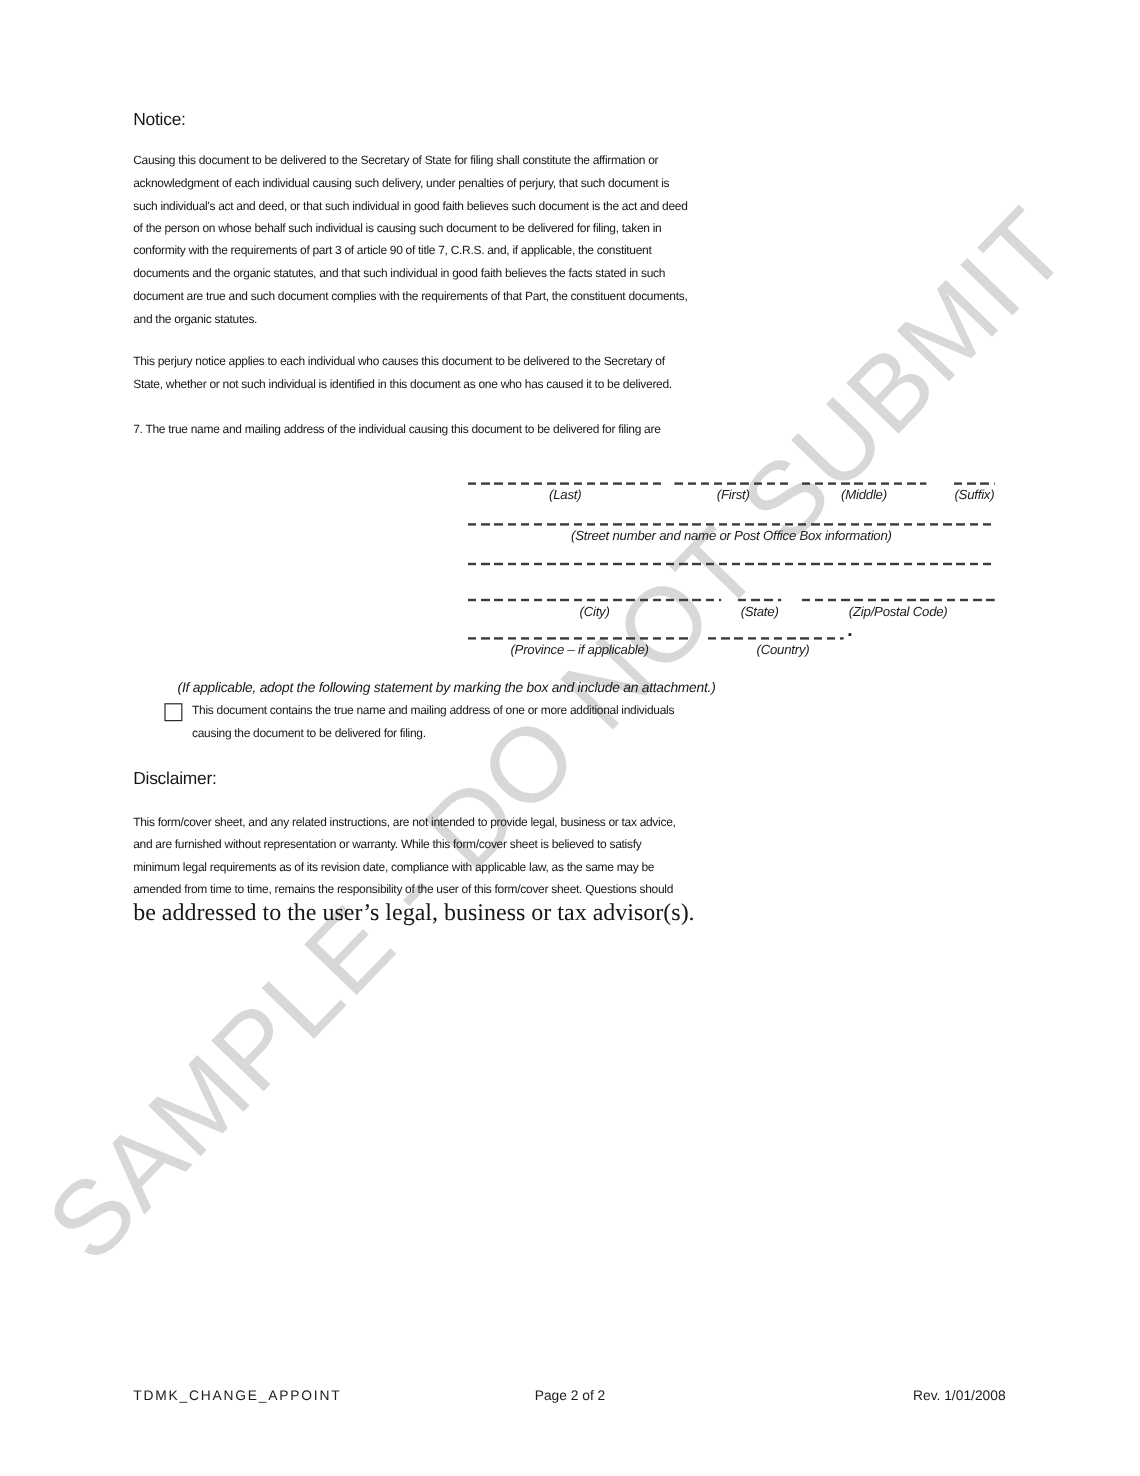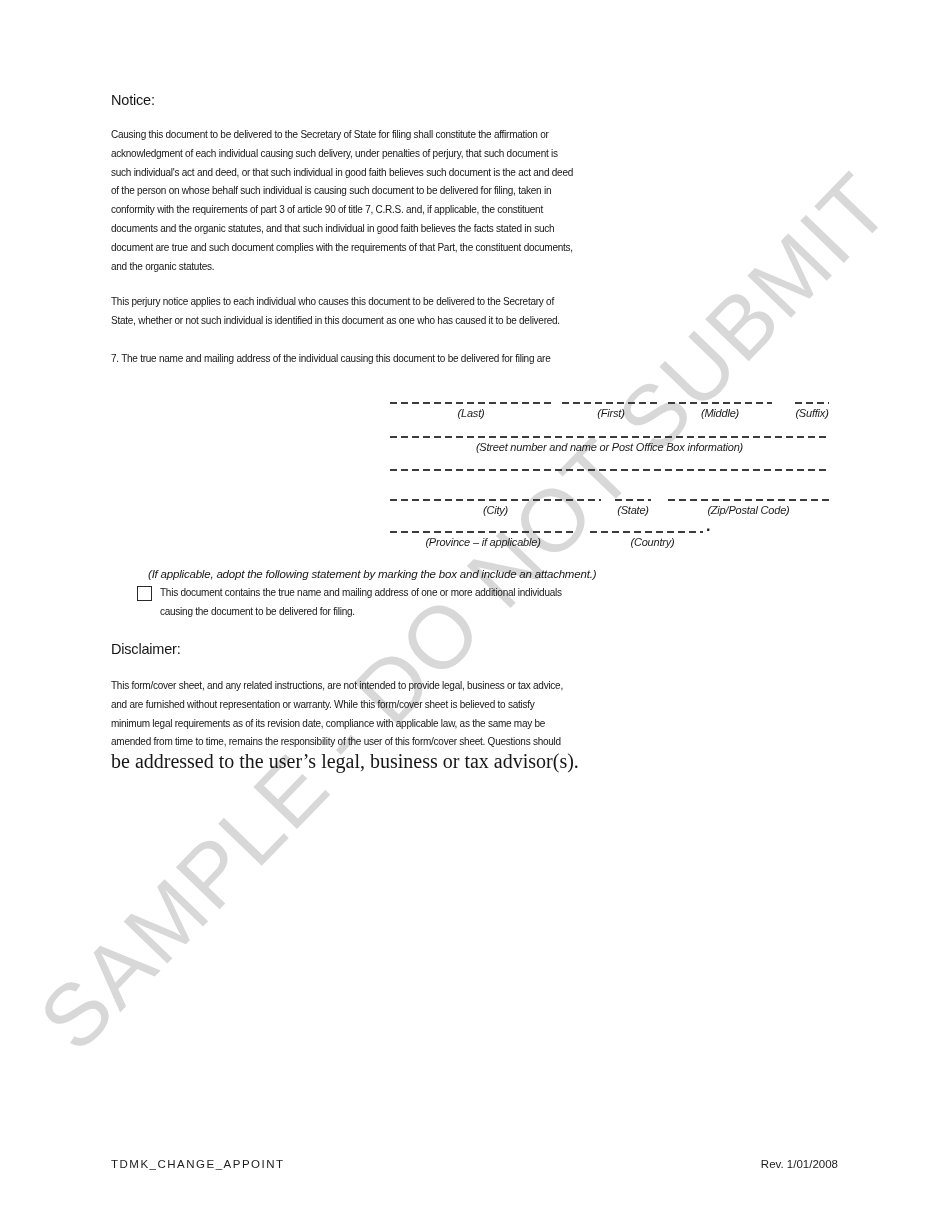--- a/index.html
+++ b/index.html
@@ -136,16 +136,17 @@
   <div class="blk" style="left:111px;top:677px;width:745px;">
     <div class="body-text">This form/cover sheet, and any related instructions, are not intended to provide legal, business or tax advice,
 and are furnished without representation or warranty.  While this form/cover sheet is believed to satisfy
 minimum legal requirements as of its revision date, compliance with applicable law, as the same may be
 amended from time to time, remains the responsibility of the user of this form/cover sheet.  Questions should</div>
     <div class="serif-line">be addressed to the user’s legal, business or tax advisor(s).</div>
   </div>
 
   <div class="blk" style="left:0;top:1158px;width:950px;height:20px;">
     <div class="footer-text footer-code blk" style="left:111px;top:0;">TDMK_CHANGE_APPOINT</div>
+    <div class="footer-text footer-center">Page 2 of 2</div>
     <div class="footer-text footer-right">Rev. 1/01/2008</div>
   </div>
 
 </div>
 
 </body></html>

